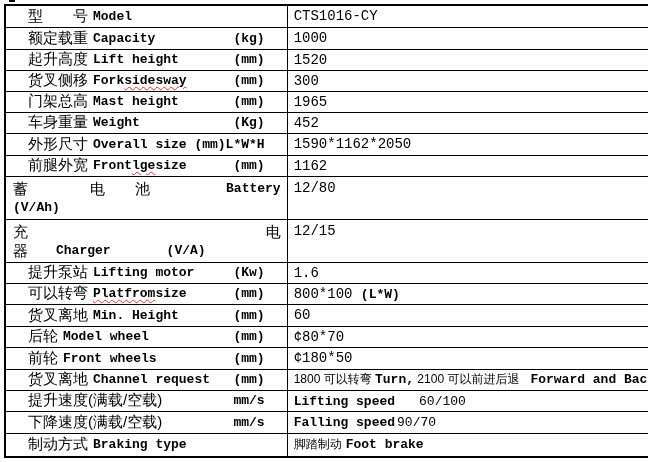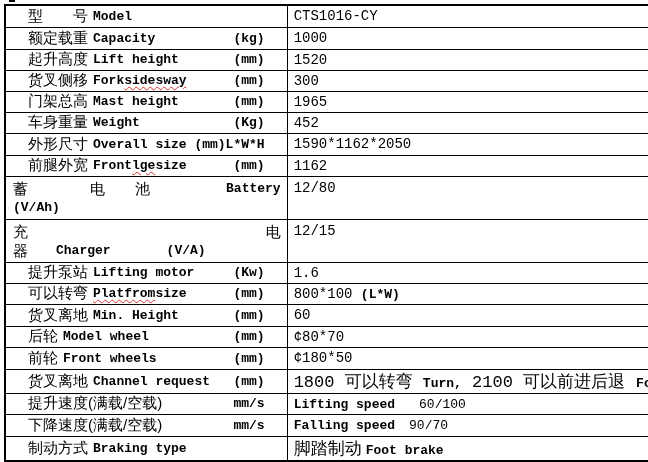--- a/index.html
+++ b/index.html
@@ -28,21 +28,21 @@
   .u{font-family:"Liberation Mono",monospace;font-weight:bold;font-size:13px;margin-right:16px;}
   .sp{text-decoration:underline;text-decoration-style:wavy;text-decoration-color:#e03131;text-decoration-thickness:1px;text-underline-offset:2px;}
 
   
   td.lc2{padding:2px 0 2px 7px;vertical-align:middle;}
   .jl{display:flex;align-items:center;padding-right:6px;line-height:19px;height:19px;}
 
   
   td.vc{padding:0 6px;font-family:"Liberation Mono",monospace;font-size:14px;}
   td.vtop{vertical-align:top;padding-top:3px;line-height:17px;}
-  .vzh{font-family:Liberation Mono, monospace;font-size:17px;}
+  .vzh{font-family:Liberation Sans, sans-serif;font-size:12px;}
   .vb{font-family:"Liberation Mono",monospace;font-weight:bold;font-size:13px;}
   .vn{font-family:"Liberation Mono",monospace;font-size:13px;}
 </style>
 </head>
 <body>
 
 <div class="caret"></div>
 
 <table class="spec">
   <colgroup>
@@ -281,21 +281,21 @@
 
     <tr class="h22">
       <td class="lc">
         <div class="lf">
             <span class="lt">
               <span class="zh">下降速度(满载/空载)</span>
             </span>
             <span class="u">mm/s</span>
           </div>
       </td>
-      <td class="vc"><span class="vb">Falling speed</span><span class="vn" style="margin-left:14px">90/70</span></td>
+      <td class="vc"><span class="vb">Falling speed</span><span class="vn" style="margin-left:2px">90/70</span></td>
     </tr>
 
     <tr class="h24">
       <td class="lc">
         <div class="lf">
             <span class="lt">
               <span class="zh">制动方式</span>
               <span class="en">Braking type</span>
             </span>
             <span class="u"></span>

